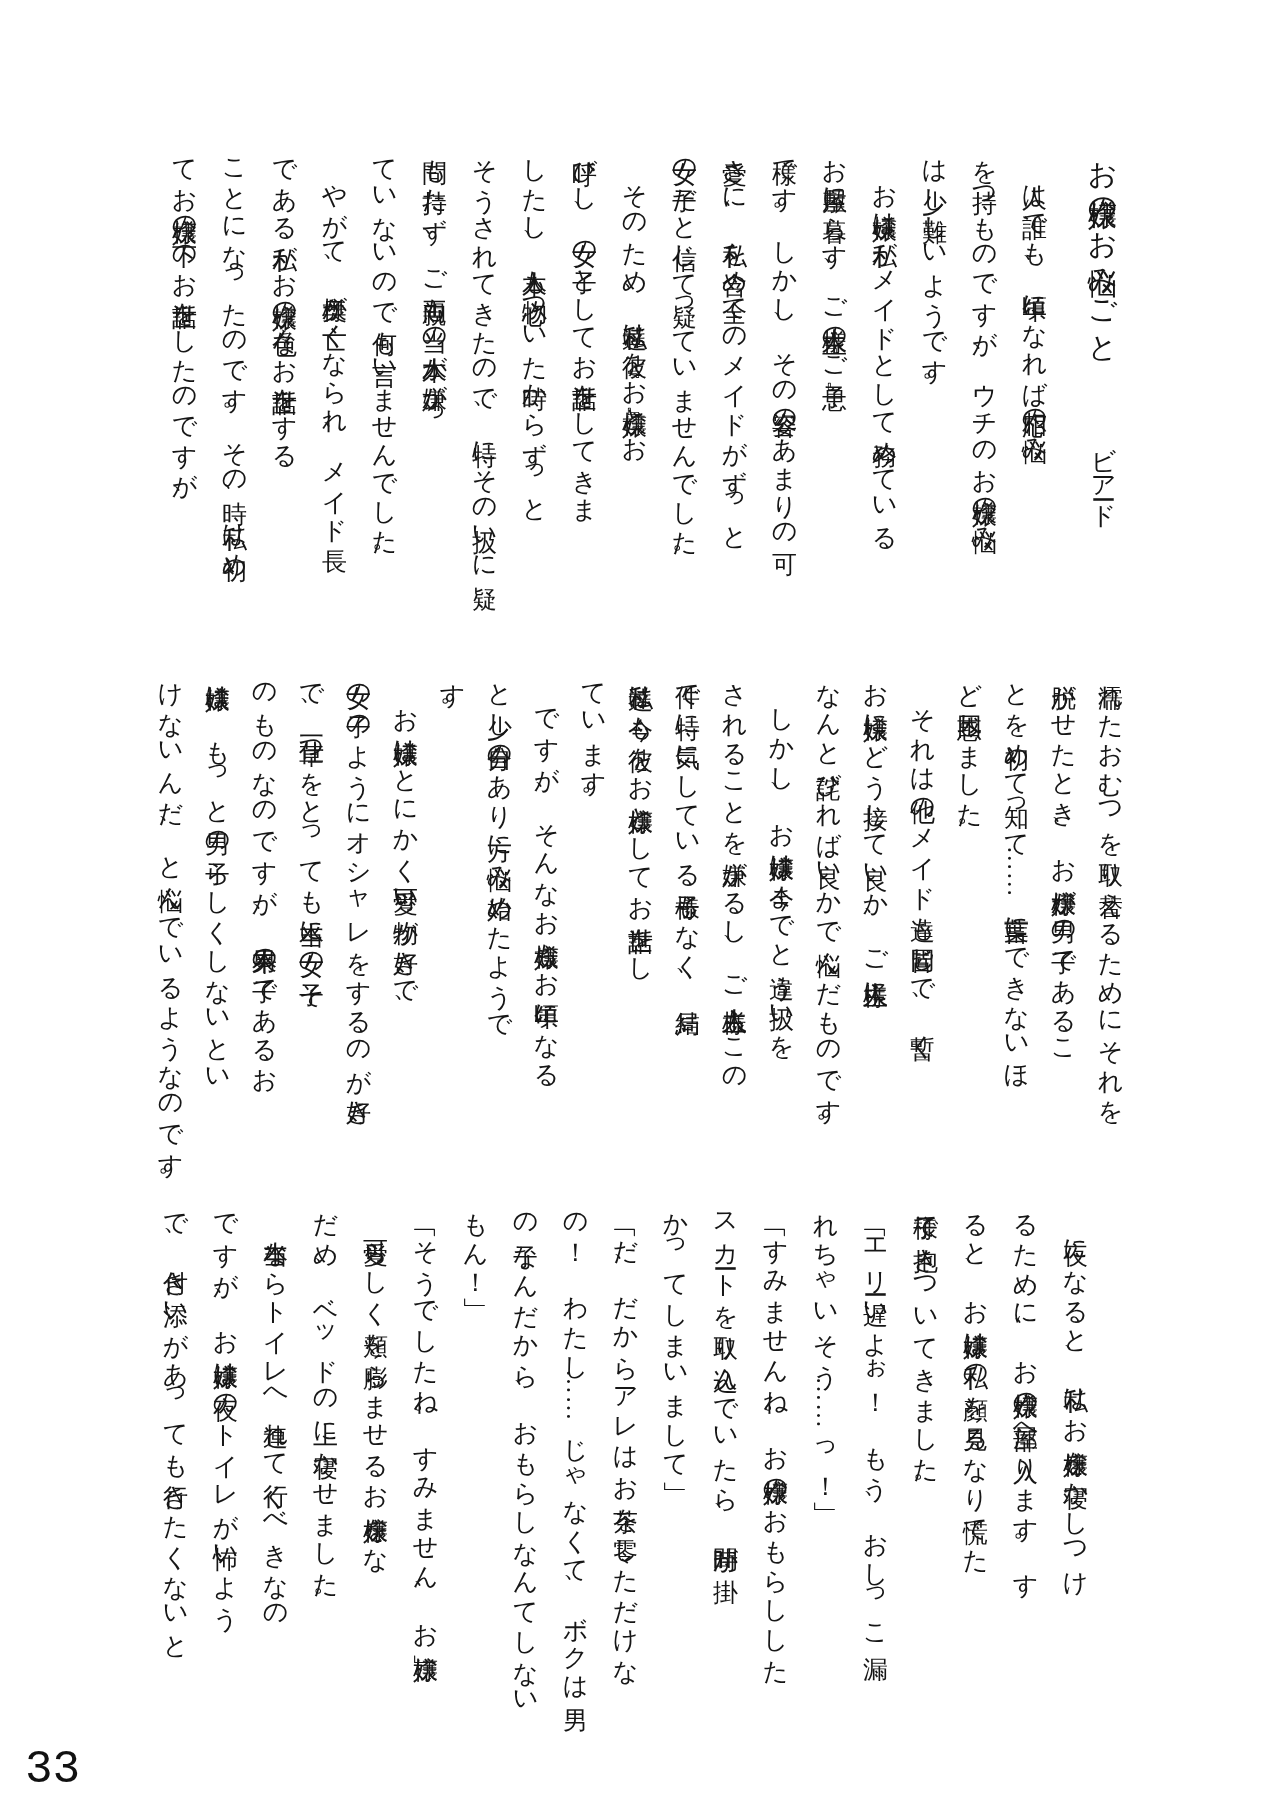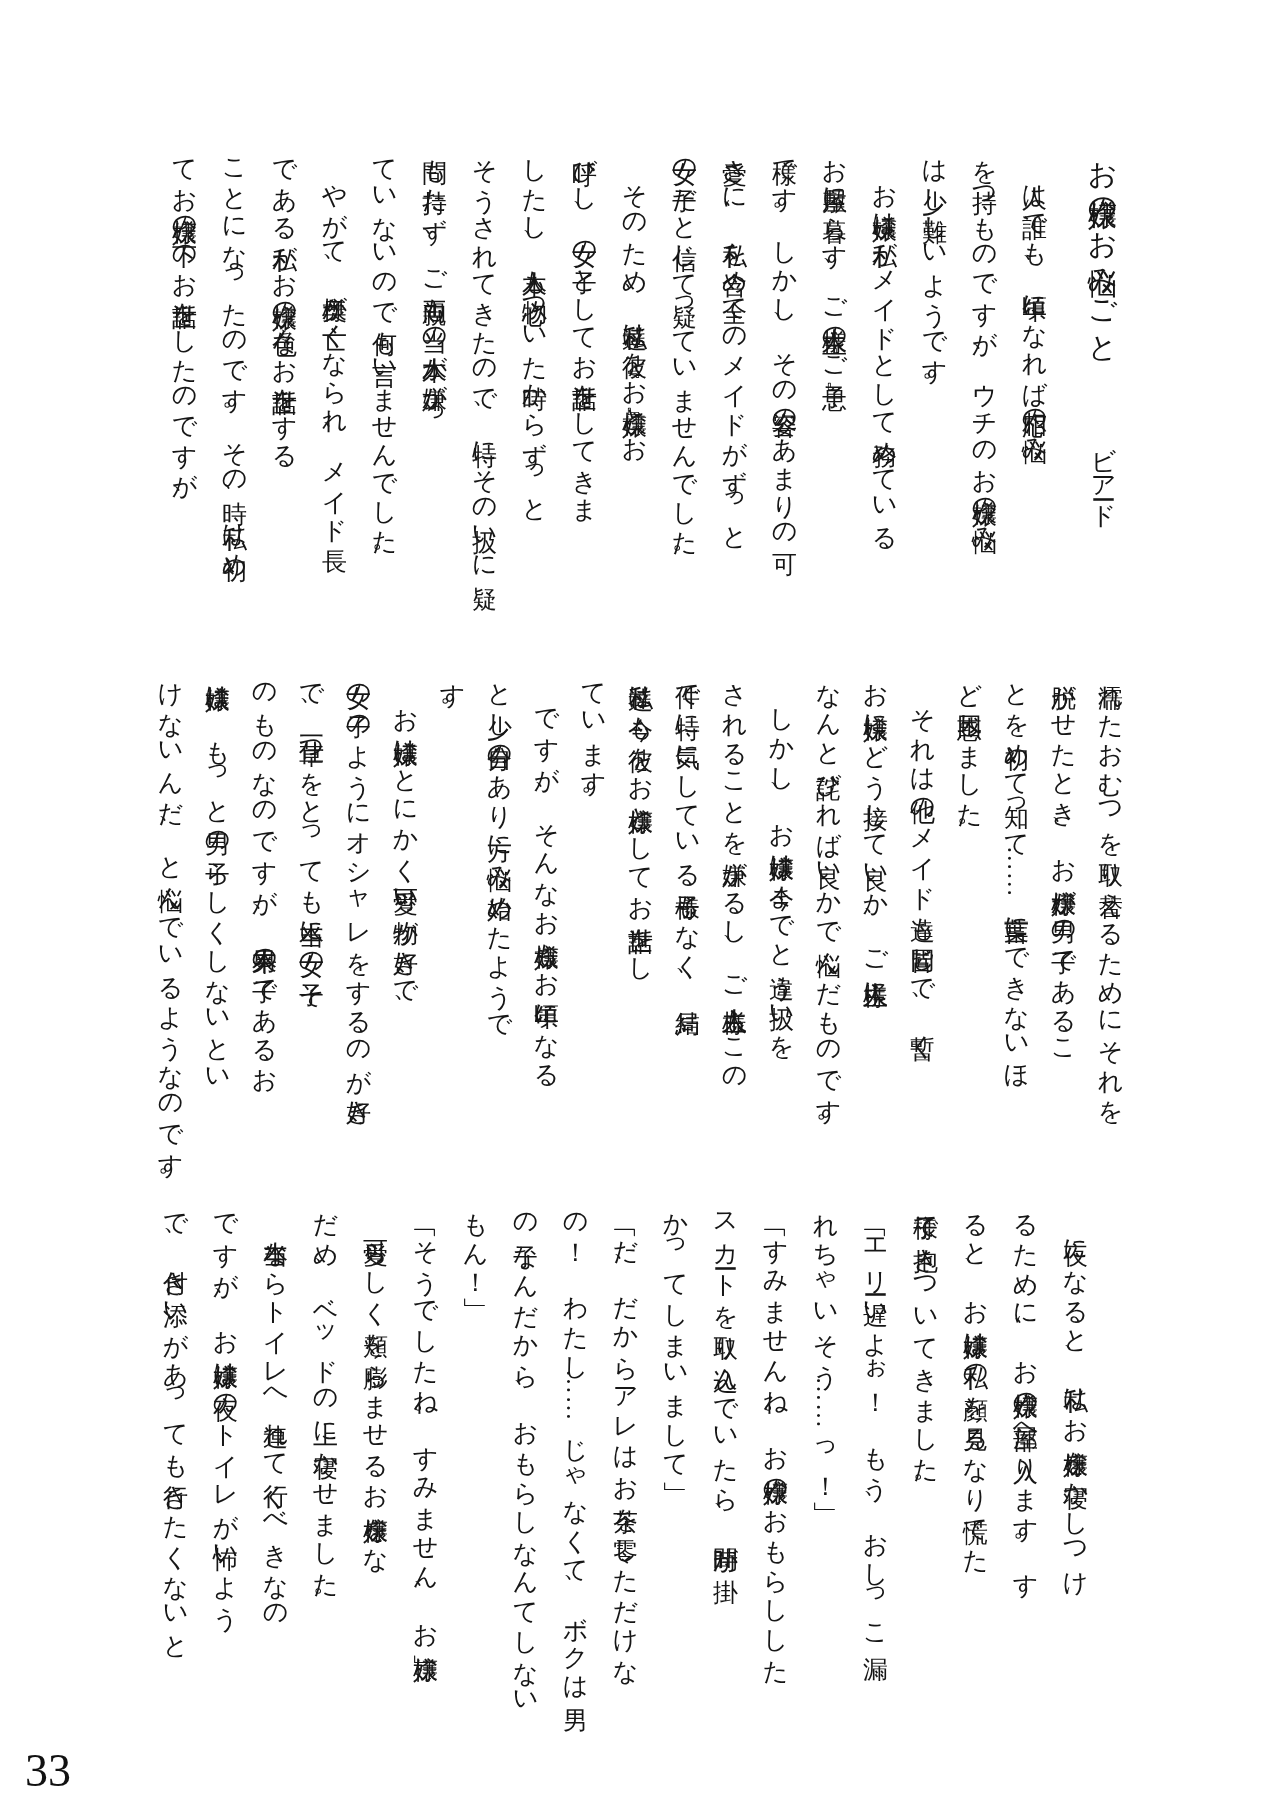--- a/index.html
+++ b/index.html
@@ -52,21 +52,21 @@
     letter-spacing: 1px;
   }
   .author-text {
     font-size: 25px;
     margin-inline-start: 80px; 
   }
   .page-number {
     position: absolute;
     left: 25px;
     top: 1744px;
-    font-family: Liberation Serif, serif;
+    font-family: Liberation Mono, monospace;
     font-size: 46px;
     font-weight: 500;
     color: #111111;
   }
 </style>
 </head>
 <body>
 
 <div id="block-top" class="text-block">
   <div class="title-col">

